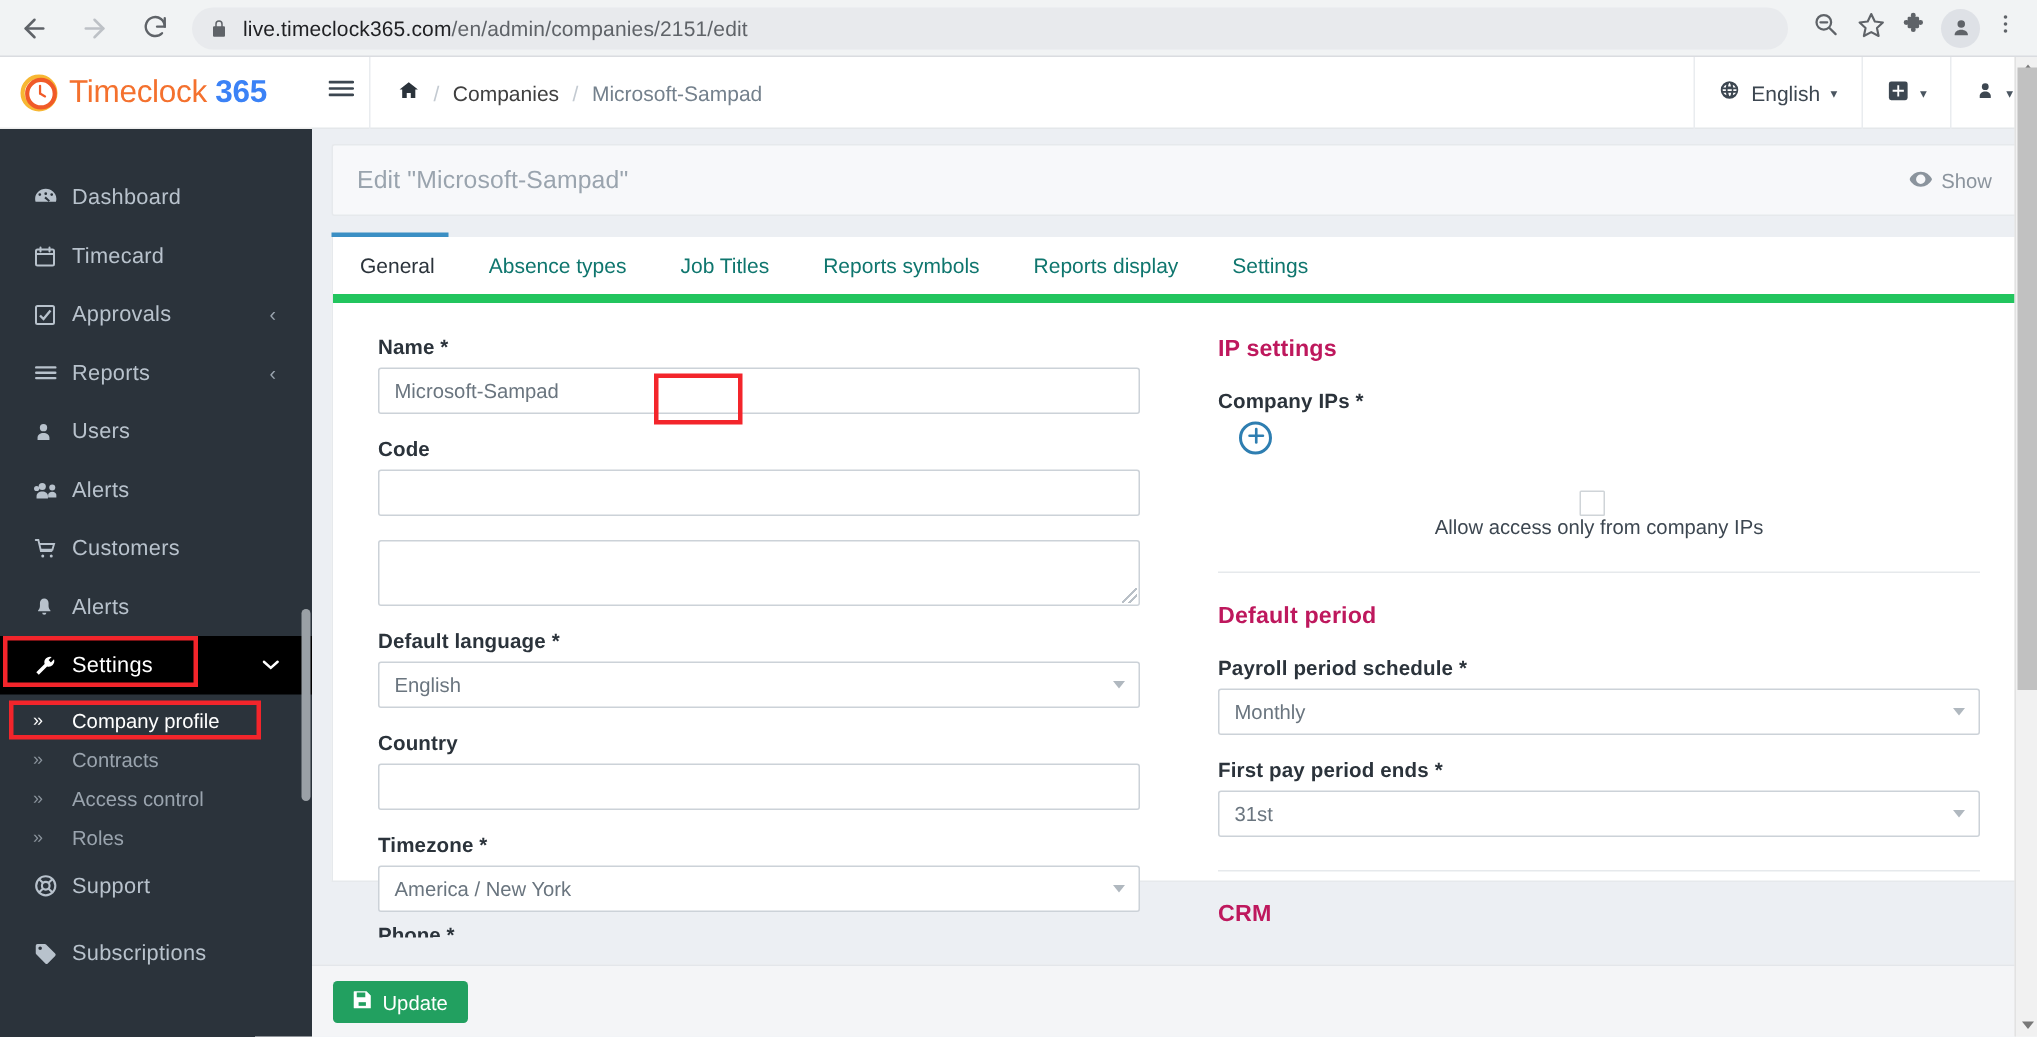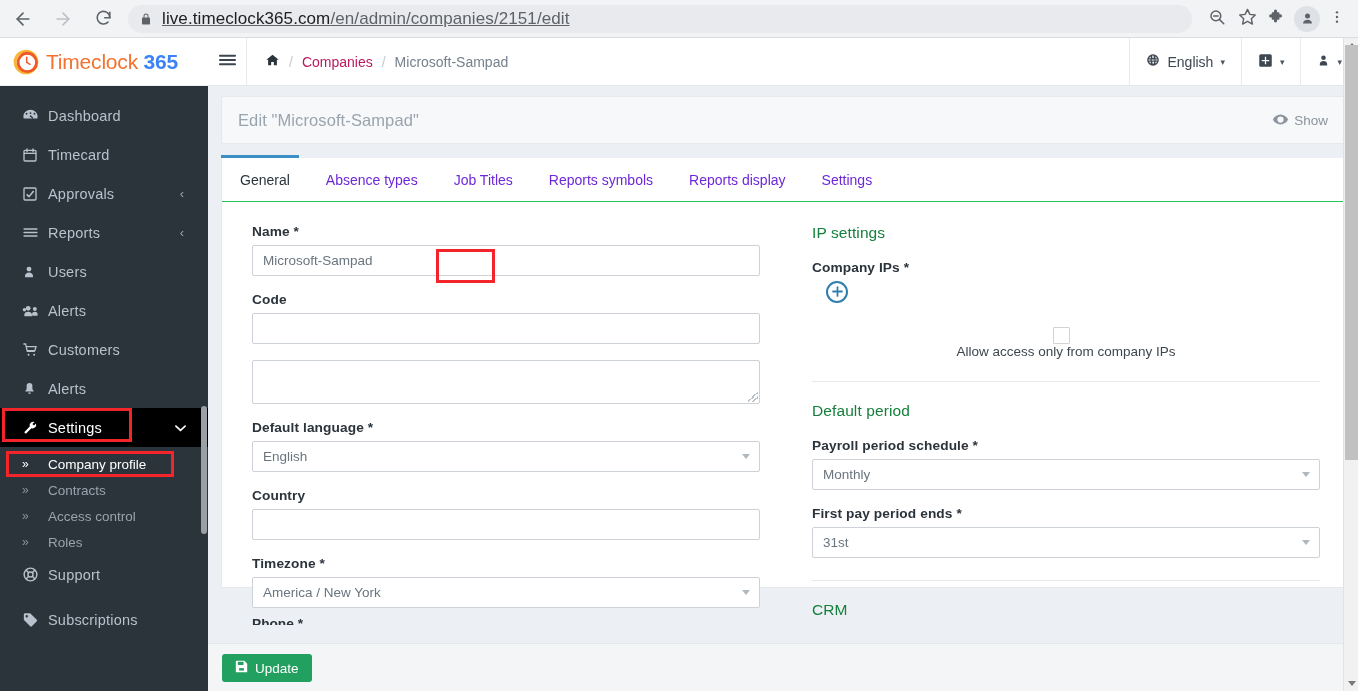--- a/index.html
+++ b/index.html
@@ -26,23 +26,22 @@
   }
   .nav-btn svg { display: block; }
   .omnibox {
     flex: 1; height: 28px; margin: 0 10px 0 8px;
     background: #e8eaed; border-radius: 14px;
     display: flex; align-items: center; padding: 0 12px;
     max-width: 1080px;
   }
   .lock-icon { margin-right: 10px; display: flex; align-items: center; }
   .url-text {
-    font-size: 17px; color: #5f6368; white-space: nowrap; overflow: hidden;
+    font-size: 14px; color: #5f6368; white-space: nowrap; overflow: hidden;
     letter-spacing: .1px;
-    text-decoration: underline;
   }
   .url-text b { color: #202124; font-weight: 400; }
   .chrome-icons { display: flex; align-items: center; margin-right: 6px; }
   .chrome-icon {
     width: 30px; height: 30px; display: flex; align-items: center; justify-content: center;
   }
   .avatar-circle {
     width: 26px; height: 26px; border-radius: 50%; background: #dee1e6;
     display: flex; align-items: center; justify-content: center;
   }
@@ -60,21 +59,21 @@
     overflow: hidden;
   }
   .brand {
     height: 48px; background: #ffffff; display: flex; align-items: center;
     padding-left: 12px; border-bottom: 1px solid #eee;
   }
   .brand-logo { width: 28px; height: 28px; margin-right: 6px; flex: 0 0 auto; }
   .brand-text { font-size: 21px; color: #f4712e; letter-spacing: -.2px; }
   .brand-text .b365 { font-weight: bold; color: #3b82f6; }
 
-  .nav { padding-top: 10px; position: relative; }
+  .nav { padding-top: 26px; position: relative; }
   .nav-item {
     height: 39px; display: flex; align-items: center;
     color: #b8c2cc; font-size: 14.5px; padding-left: 22px; position: relative;
   }
   .nav-item .ico {
     width: 26px; flex: 0 0 26px; display: flex; align-items: center;
     color: #b8c2cc;
   }
   .nav-item .label { flex: 1; letter-spacing: .2px; }
   .nav-item .caret-left { margin-right: 24px; font-size: 13px; color: #9aa4ae; }
@@ -111,21 +110,21 @@
     display: flex; align-items: center;
   }
   .hamburger { width: 38px; display: flex; justify-content: center; color: #3c4650; }
   .topbar-divider { width: 1px; height: 48px; background: #e9ecef; }
   .breadcrumb {
     display: flex; align-items: center; padding-left: 18px; font-size: 14px;
     color: #5e6b77; gap: 9px;
   }
   .breadcrumb .home { color: #2b333b; }
   .breadcrumb .sep { color: #c3cad1; }
-  .breadcrumb .crumb-link { color: #be185d; }
+  .breadcrumb .crumb-link { color: #404040; }
   .breadcrumb .crumb-current { color: #74818d; }
   .topbar-right { margin-left: auto; display: flex; align-items: center; height: 48px; }
   .tb-btn {
     height: 48px; display: flex; align-items: center; gap: 7px;
     padding: 0 16px; font-size: 14px; color: #3d4751;
     border-left: 1px solid #e9ecef;
   }
   .caret-dn { font-size: 9px; color: #4a5560; }
 
   
@@ -147,24 +146,24 @@
   .tabs-wrap {
     margin: 14px 13px 0 13px; background: #ffffff;
     border: 1px solid #e6e9ec; border-top: none;
     height: 430px; position: relative;
   }
   .tabs-accent {
     position: absolute; left: -1px; top: -3px; width: 78px; height: 3px; background: #3b8fc4;
   }
   .tabs {
     display: flex; align-items: center; height: 44px;
-    border-bottom: 1px solid #22c55e; padding-left: 0px;
+    border-bottom: 6px solid #22c55e; padding-left: 0px;
   }
   .tab {
-    font-size: 14px; color: #6d28d9; padding: 0 18px; height: 44px;
+    font-size: 14px; color: #0f766e; padding: 0 18px; height: 44px;
     display: flex; align-items: center; position: relative;
   }
   .tab.active { color: #2b333b; }
   .hl-tab {
     position: absolute; left: 228px; top: 163px; width: 59px; height: 34px;
     border: 3px solid #f3252b; pointer-events: none; z-index: 6;
   }
 
   .form-body { display: flex; padding: 22px 0 0 0; }
   .col { padding: 0 30px; }
@@ -201,21 +200,21 @@
     width: 0; height: 0; border-left: 4px solid transparent;
     border-right: 4px solid transparent; border-top: 5px solid #b0b8bf;
   }
   .clipped-label {
     font-size: 13.7px; font-weight: bold; color: #2b333b;
     height: 9px; overflow: hidden; display: block;
   }
 
   .col-right .finput, .col-right .fselect { width: 508px; }
   .section-title {
-    font-size: 15.5px; color: #15803d; margin-bottom: 18px; letter-spacing: .1px;
+    font-size: 15.5px; color: #be185d; margin-bottom: 18px; letter-spacing: .1px; font-weight: bold;
   }
   .add-circle {
     width: 22px; height: 22px; border-radius: 50%; border: 2px solid #2e7eb1;
     display: flex; align-items: center; justify-content: center;
     color: #2e7eb1; font-size: 15px; line-height: 1; margin-left: 14px; margin-top: 2px;
   }
   .checkbox-row { display: flex; align-items: center; margin-top: 24px; flex-direction: column; }
   .cbox {
     width: 17px; height: 17px; border: 1px solid #cfd4d8; background: #fff;
     margin-left: 2px; margin-right: 12px; border-radius: 1px;

